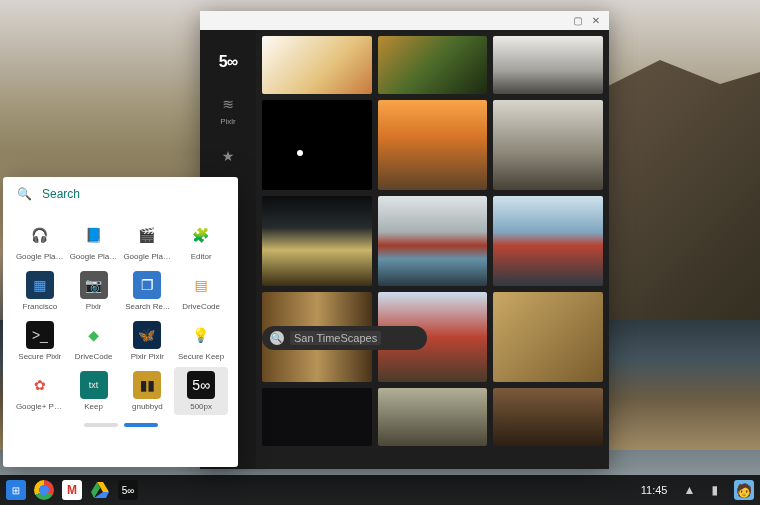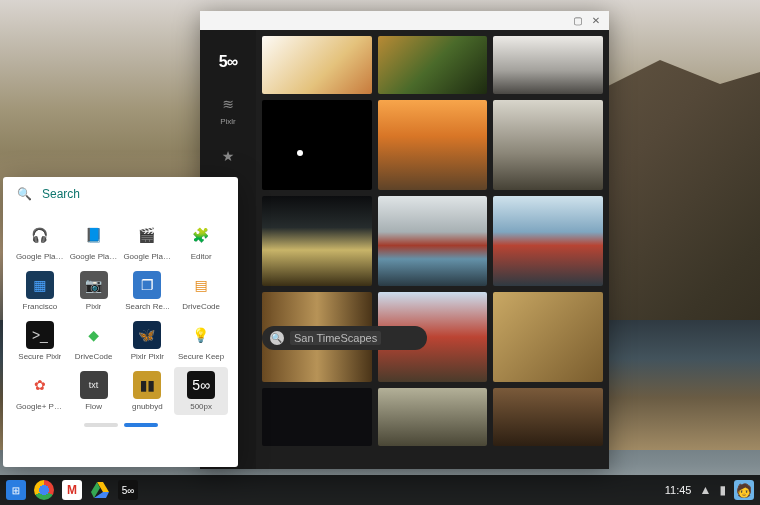--- a/index.html
+++ b/index.html
@@ -40,21 +40,21 @@
 .litem.sel{background:#e8e8e8;}
 .licon{width:28px;height:28px;border-radius:4px;display:flex;align-items:center;justify-content:center;font-size:14px;margin-bottom:3px;}
 .llabel{font-size:8px;color:#555;text-align:center;white-space:nowrap;overflow:hidden;text-overflow:ellipsis;max-width:48px;}
 .pager{display:flex;gap:6px;justify-content:center;padding:8px 0 6px;}
 .pbar{width:34px;height:4px;border-radius:2px;background:#ddd;}
 .pbar.active{background:#2a7de1;}
 
 
 .shelf{position:absolute;left:0;bottom:0;width:760px;height:30px;background:rgba(0,0,0,.82);display:flex;align-items:center;padding:0 6px;z-index:6;}
 .shelf-left{display:flex;align-items:center;gap:8px;flex:1;}
-.shelf-right{display:flex;align-items:center;gap:8px;}
+.shelf-right{display:flex;align-items:center;gap:16px;}
 .shelficon{width:20px;height:20px;border-radius:3px;display:flex;align-items:center;justify-content:center;font-size:11px;cursor:pointer;}
 .clock{color:#eee;font-size:11px;}
 .statusicon{color:#ccc;font-size:12px;}
 .avatar{width:20px;height:20px;border-radius:3px;background:#6db4e8;display:flex;align-items:center;justify-content:center;font-size:13px;}
 
 
 .c1{background:linear-gradient(135deg,#fdfaf5,#e4c27c 60%,#c77a3c);}
 .c2{background:linear-gradient(135deg,#b88a35,#4a6a2a 50%,#1d2a10);}
 .c3{background:linear-gradient(180deg,#eceae6,#a3a19c 60%,#4a4844);}
 .c4{background:#000;position:relative;}
@@ -184,22 +184,22 @@
       </div>
       <div class="litem">
         <div class="licon" style="background: rgb(255, 255, 255); color: rgb(244, 180, 0); font-size: 14px;">💡</div>
         <div class="llabel">Secure Keep</div>
       </div>
       <div class="litem">
         <div class="licon" style="background: rgb(255, 255, 255); color: rgb(229, 78, 62); font-size: 14px;">✿</div>
         <div class="llabel">Google+ Pho...</div>
       </div>
       <div class="litem">
-        <div class="licon" style="background: #404040; color: rgb(238, 238, 238); font-size: 9px;">txt</div>
-        <div class="llabel">Flow</div>
+        <div class="licon" style="background: #0f766e; color: rgb(238, 238, 238); font-size: 9px;">txt</div>
+        <div class="llabel">Keep</div>
       </div>
       <div class="litem">
         <div class="licon" style="background: rgb(199, 154, 42); color: rgb(34, 34, 34); font-size: 14px;">▮▮</div>
         <div class="llabel">gnubbyd</div>
       </div>
       <div class="litem sel">
         <div class="licon" style="background: rgb(17, 17, 17); color: rgb(255, 255, 255); font-size: 14px;">5∞</div>
         <div class="llabel">500px</div>
       </div>
     </div>

